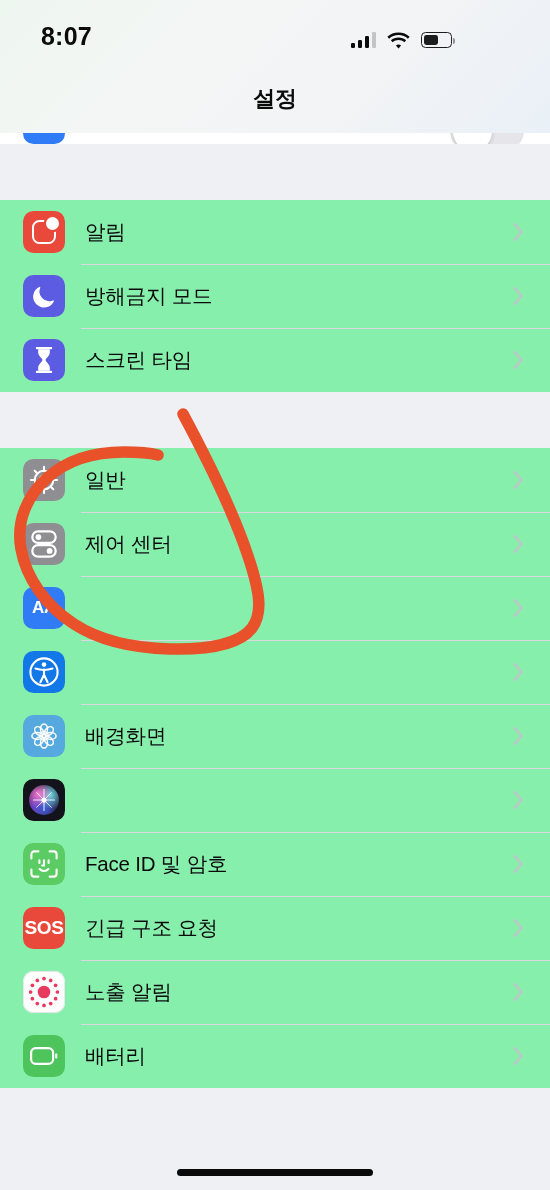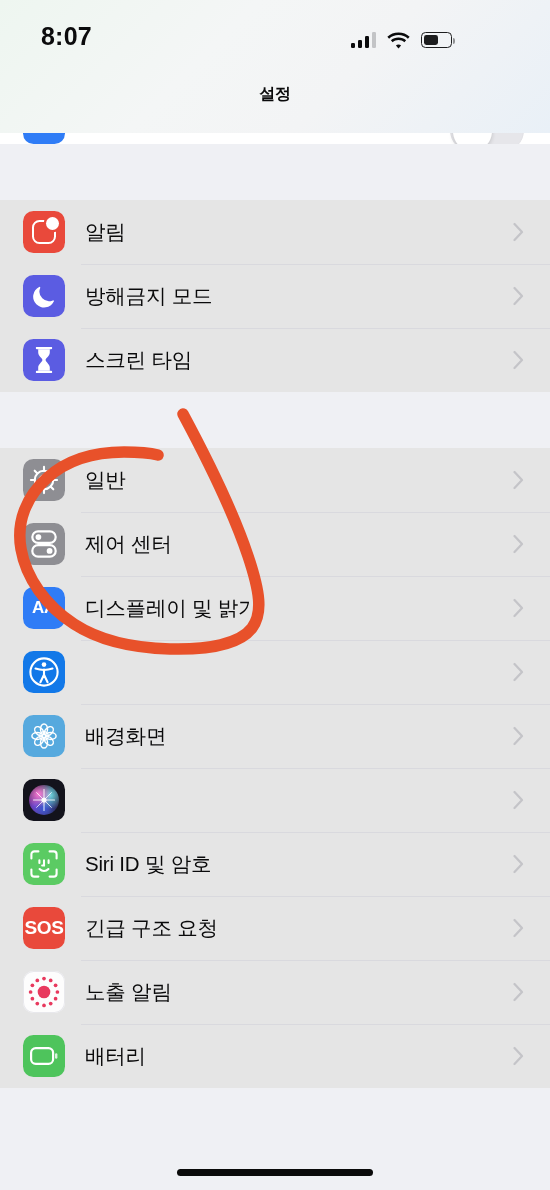--- a/index.html
+++ b/index.html
@@ -49,38 +49,38 @@
   .batt .fill {
     position:absolute; left:1.6px; top:1.6px; bottom:1.6px;
     width:14px; background:#0b0b0c; border-radius:2.4px;
   }
   .batt .nub {
     position:absolute; right:-4px; top:4.6px; width:2.3px; height:6px;
     background:#0b0b0c; border-radius:0 2px 2px 0; opacity:.45;
   }
   .nav-title {
     position:absolute; left:0; top:84px; width:550px;
-    text-align:center; font-size:16px; font-weight:700; color:#0a0a0b;
+    text-align:center; font-size:22px; font-weight:700; color:#0a0a0b;
     letter-spacing:-0.2px;
   }
 
   
   .content {
     position:absolute; top:133px; left:0; width:550px; height:1057px;
     background:#eff0f4;
   }
 
   .group { background:#ffffff; }
   .gap { height:56px; background:#eff0f4; }
   .hairline-top  { box-shadow:inset 0 0.8px 0 #dadade; }
 
   .row {
     position:relative;
     display:flex; align-items:center;
-    height:64px; padding-left:23px; background:#e5e5e5;
+    height:64px; padding-left:23px; background:#86efac;
   }
   .row + .row::before {
     content:""; position:absolute; left:81px; right:0; top:0;
     height:1px; background:#d9d9de;
   }
   .row-icon {
     width:42px; height:42px; border-radius:10.5px;
     flex:0 0 42px; position:relative; overflow:hidden;
   }
   .row-label {
@@ -336,21 +336,20 @@
           <svg width="11" height="19" viewBox="0 0 11 19">
               <path d="M1.5 1.5L9 9.5 1.5 17.5" fill="none" stroke="#c4c4c8" stroke-width="2.2" stroke-linecap="round" stroke-linejoin="round"></path>
             </svg>
         </div>
       </div>
 
       <div class="row">
         <div class="row-icon ico-display">
           <span class="aa">AA</span>
         </div>
-        <div class="row-label">디스플레이 및 밝기</div>
         <div class="chev">
           <svg width="11" height="19" viewBox="0 0 11 19">
               <path d="M1.5 1.5L9 9.5 1.5 17.5" fill="none" stroke="#c4c4c8" stroke-width="2.2" stroke-linecap="round" stroke-linejoin="round"></path>
             </svg>
         </div>
       </div>
 
 
       <div class="row">
         <div class="row-icon ico-access">
@@ -419,21 +418,21 @@
               <path d="M1.4 8.4V4.3a2.9 2.9 0 012.9-2.9h4.1"></path>
               <path d="M26.6 8.4V4.3a2.9 2.9 0 00-2.9-2.9h-4.1"></path>
               <path d="M1.4 19.6v4.1a2.9 2.9 0 002.9 2.9h4.1"></path>
               <path d="M26.6 19.6v4.1a2.9 2.9 0 01-2.9 2.9h-4.1"></path>
               <path d="M9.4 10.4v2.6M18.6 10.4v2.6"></path>
               <path d="M14 10.4v5.1h-1.8"></path>
               <path d="M9.6 19c1.2 1.3 2.7 2 4.4 2s3.2-.7 4.4-2"></path>
             </g>
           </svg>
         </div>
-        <div class="row-label">Siri ID 및 암호</div>
+        <div class="row-label">Face ID 및 암호</div>
         <div class="chev">
           <svg width="11" height="19" viewBox="0 0 11 19">
               <path d="M1.5 1.5L9 9.5 1.5 17.5" fill="none" stroke="#c4c4c8" stroke-width="2.2" stroke-linecap="round" stroke-linejoin="round"></path>
             </svg>
         </div>
       </div>
 
       <div class="row">
         <div class="row-icon ico-sos">
           <span class="t">SOS</span>

